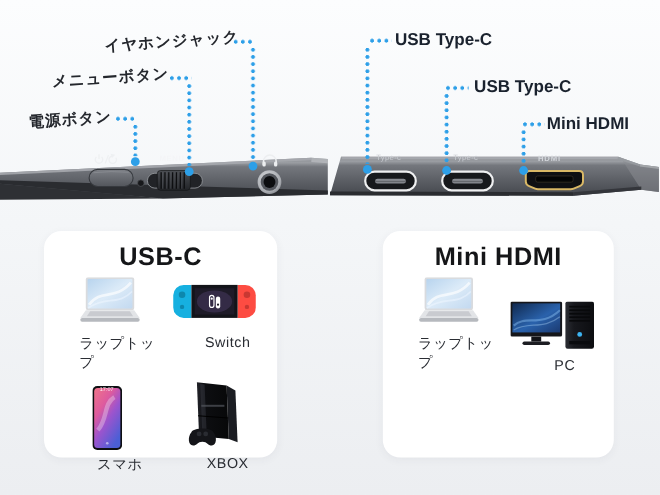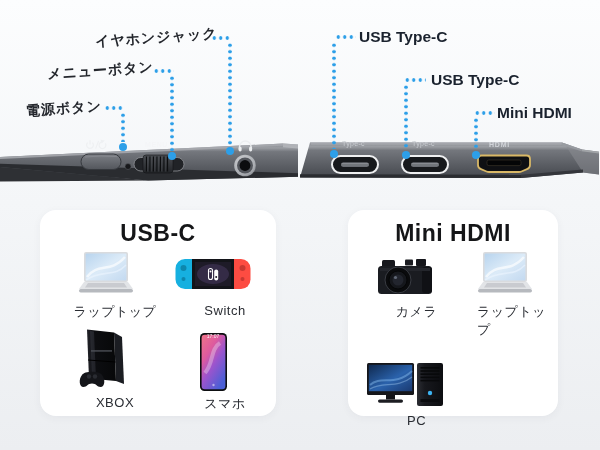--- a/index.html
+++ b/index.html
@@ -17,21 +17,21 @@
   .dots-h{position:absolute;height:4px;background-image:radial-gradient(circle,#2d9fe8 1.5px,rgba(45,159,232,0) 2px);
     background-size:6.5px 4px;background-repeat:repeat-x;background-position:0 center;}
   .dots-v{position:absolute;width:4px;background-image:radial-gradient(circle,#2d9fe8 1.5px,rgba(45,159,232,0) 2px);
     background-size:4px 6.5px;background-repeat:repeat-y;background-position:center 0;}
   .drop{position:absolute;width:8px;height:8px;border-radius:50%;background:#2d9fe8;}
   
   .portlabel{position:absolute;font-size:7px;color:#c9ccd1;letter-spacing:.3px;white-space:nowrap;}
   .portlabel.bold{font-weight:700;letter-spacing:.8px;color:#d2d5da;}
   .menulabel{position:absolute;font-size:7px;font-weight:700;letter-spacing:.6px;color:#f4f5f7;white-space:nowrap;}
   
-  .card{position:absolute;top:210px;width:236px;height:206px;background:#ffffff;border-radius:16px;
+  .card{position:absolute;top:210px;width:212px;height:206px;background:#ffffff;border-radius:16px;
     box-shadow:0 2px 8px rgba(50,60,80,.05);}
   .card-title{margin:10px 0 0;text-align:center;font-size:23px;font-weight:800;color:#151618;letter-spacing:.5px;}
   .grid{display:grid;grid-template-columns:1fr 1fr;padding:3px 8px 0;}
   .item{display:flex;flex-direction:column;align-items:center;}
   .fig{display:flex;align-items:flex-end;justify-content:center;height:48px;margin-bottom:5px;position:relative;}
   .item.tall .fig{height:62px;margin-top:8px;margin-bottom:4px;}
   .lab{font-size:13px;color:#2a2d33;font-weight:500;letter-spacing:.5px;margin-left:24px;}
   .phone-time{position:absolute;top:4px;left:0;width:27px;text-align:center;font-size:5px;color:#ffffff;opacity:.9;}
 </style>
 </head>
@@ -220,20 +220,41 @@
             <circle cx="35.5" cy="14.5" r="1" fill="#ffffff"></circle>
             <rect x="39.2" y="12.5" width="4" height="11" rx="2" fill="#ffffff"></rect>
             <circle cx="41.2" cy="20" r="1" fill="#1e1b28"></circle>
           </svg>
         </div>
         <span class="lab">Switch</span>
       </div>
 
       <div class="item tall">
         <div class="fig">
+          <svg width="27" height="58" viewBox="0 0 27 58">
+            <defs>
+                <linearGradient id="pscr" x1="0" y1="0" x2=".7" y2="1">
+              <stop offset="0" stop-color="#ef7489"></stop>
+                  <stop offset=".35" stop-color="#de5b9e"></stop>
+              <stop offset=".6" stop-color="#9d54cd"></stop>
+                  <stop offset="1" stop-color="#4b5fd6"></stop>
+            </linearGradient>
+              </defs>
+            <rect x="0" y="0" width="27" height="58" rx="4.5" fill="#0e0f12"></rect>
+            <rect x="1.6" y="1.8" width="23.8" height="54.4" rx="3.2" fill="url(#pscr)"></rect>
+            <path d="M5,40 C14,30 10,16 20,10" stroke="#ffffff" opacity=".3" stroke-width="4" fill="none"></path>
+            <circle cx="13.5" cy="52" r="1.2" fill="#ffffff" opacity=".5"></circle>
+          </svg>
+          <span class="phone-time">17:07</span>
+        </div>
+        <span class="lab">スマホ</span>
+      </div>
+
+      <div class="item tall">
+        <div class="fig">
           <svg width="52" height="62" viewBox="0 0 52 62">
             <defs>
                 <linearGradient id="xg" x1="0" y1="0" x2="1" y2="0">
               <stop offset="0" stop-color="#222329"></stop>
                   <stop offset=".25" stop-color="#0d0e11"></stop>
                   <stop offset="1" stop-color="#070809"></stop>
             </linearGradient>
               </defs>
             <polygon points="37,3.5 45,8 47,55 39,52" fill="#1b1d22"></polygon>
             <polygon points="10,0.5 37,3.5 39,52 12,49.5" fill="url(#xg)"></polygon>
@@ -241,65 +262,27 @@
             <rect x="14" y="21" width="21" height="1.8" fill="#52555c" opacity=".7"></rect>
             <line x1="11" y1="31" x2="38.5" y2="33" stroke="#000000" stroke-width="1"></line>
             <path d="M5,46 C7,41.5 23,41.5 25,46 C28.5,50 28,58 23.5,58 C20,58 19.5,54.5 15,54.5 C10.5,54.5 10,58 6.5,58 C2,58 1.5,50 5,46 Z" fill="#141519"></path>
             <circle cx="12" cy="47.5" r="2.2" fill="#2a2c32"></circle>
               <circle cx="18" cy="47.5" r="2.2" fill="#2a2c32"></circle>
           </svg>
         </div>
         <span class="lab">XBOX</span>
       </div>
 
-      <div class="item tall">
-        <div class="fig">
-          <svg width="27" height="58" viewBox="0 0 27 58">
-            <defs>
-                <linearGradient id="pscr" x1="0" y1="0" x2=".7" y2="1">
-              <stop offset="0" stop-color="#ef7489"></stop>
-                  <stop offset=".35" stop-color="#de5b9e"></stop>
-              <stop offset=".6" stop-color="#9d54cd"></stop>
-                  <stop offset="1" stop-color="#4b5fd6"></stop>
-            </linearGradient>
-              </defs>
-            <rect x="0" y="0" width="27" height="58" rx="4.5" fill="#0e0f12"></rect>
-            <rect x="1.6" y="1.8" width="23.8" height="54.4" rx="3.2" fill="url(#pscr)"></rect>
-            <path d="M5,40 C14,30 10,16 20,10" stroke="#ffffff" opacity=".3" stroke-width="4" fill="none"></path>
-            <circle cx="13.5" cy="52" r="1.2" fill="#ffffff" opacity=".5"></circle>
-          </svg>
-          <span class="phone-time">17:07</span>
-        </div>
-        <span class="lab">スマホ</span>
-      </div>
-
     </div>
   </div>
 
   <div class="card" style="left:348px;width:210px;">
     <h2 class="card-title">Mini HDMI</h2>
     <div class="grid">
 
-      <div class="item">
-        <div class="fig">
-          <svg width="54" height="40" viewBox="0 0 54 40">
-            <rect x="4" y="2" width="13" height="8" rx="1.5" fill="#17181d"></rect>
-            <rect x="27" y="1.5" width="8" height="6" rx="1" fill="#1b1c21"></rect>
-            <rect x="38" y="1" width="10" height="7" rx="1" fill="#14151a"></rect>
-            <rect x="0" y="8" width="54" height="28" rx="3.5" fill="#1a1c21"></rect>
-            <rect x="44" y="9" width="10" height="26" rx="3" fill="#101115"></rect>
-            <rect x="2" y="10" width="50" height="3" fill="#24262c"></rect>
-            <circle cx="20" cy="22" r="13" fill="#0a0b0d" stroke="#393c43" stroke-width="1"></circle>
-            <circle cx="20" cy="22" r="9" fill="#15171c" stroke="#050607" stroke-width="1"></circle>
-            <circle cx="20" cy="22" r="5.5" fill="#22252e"></circle>
-            <circle cx="17.5" cy="19.5" r="1.6" fill="#68707e" opacity=".9"></circle>
-          </svg>
-        </div>
-        <span class="lab">カメラ</span>
-      </div>
 
       <div class="item">
         <div class="fig">
           <svg width="62" height="46" viewBox="0 0 62 46">
             <defs>
                 <linearGradient id="lscr2" x1="0" y1="0" x2="1" y2="1">
               <stop offset="0" stop-color="#b8d4ee"></stop>
                   <stop offset=".5" stop-color="#dcebf8"></stop>
                   <stop offset="1" stop-color="#c3d9f0"></stop>
             </linearGradient>

